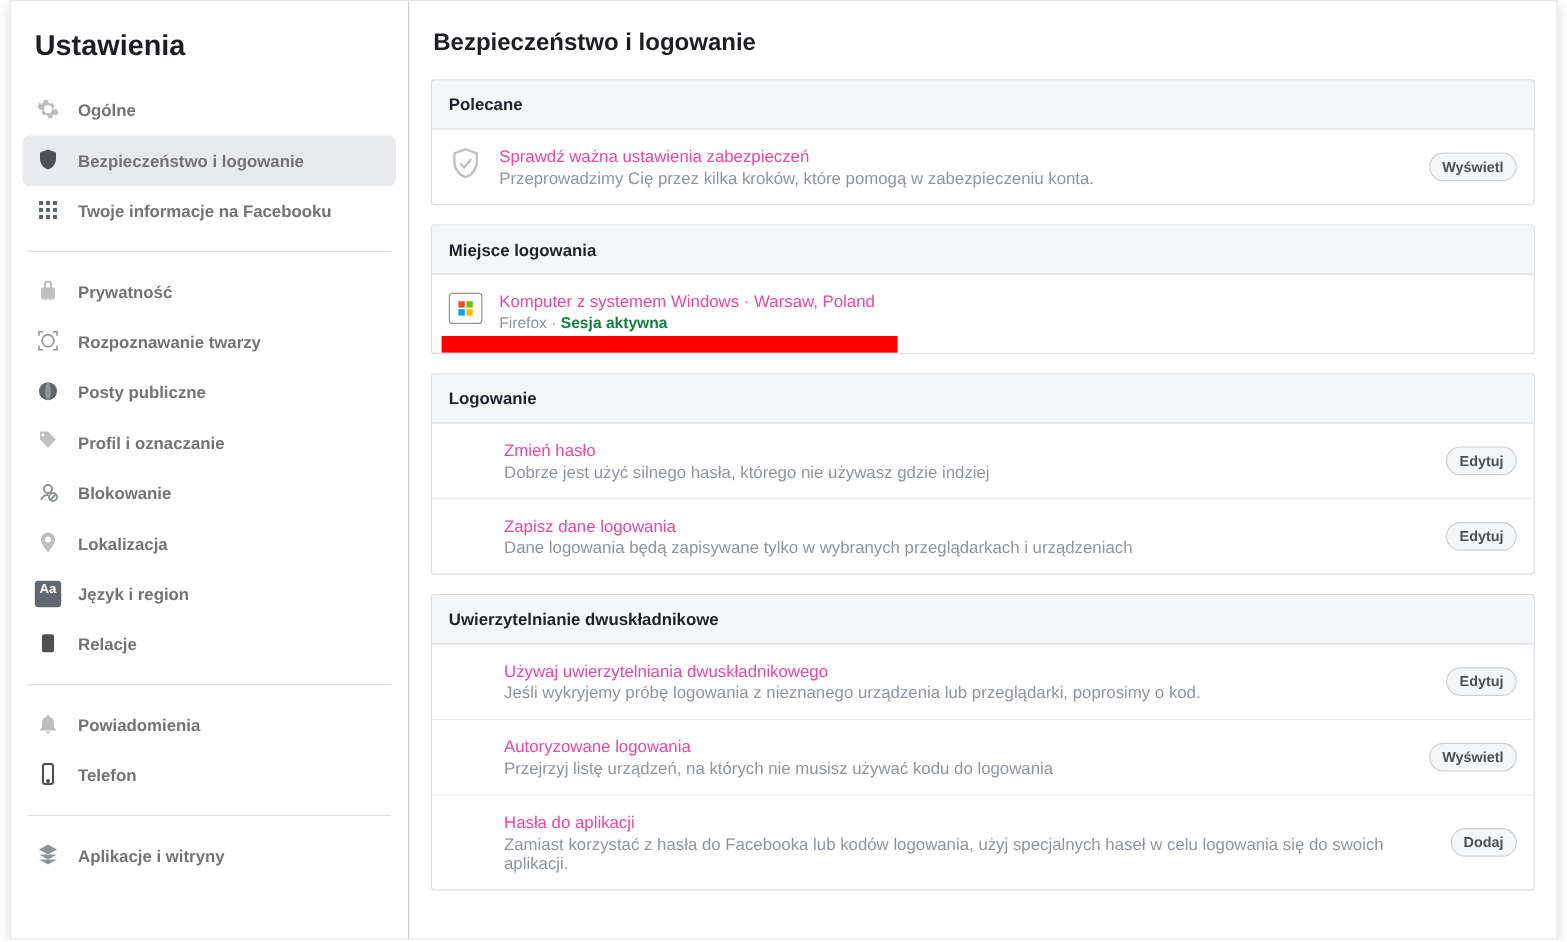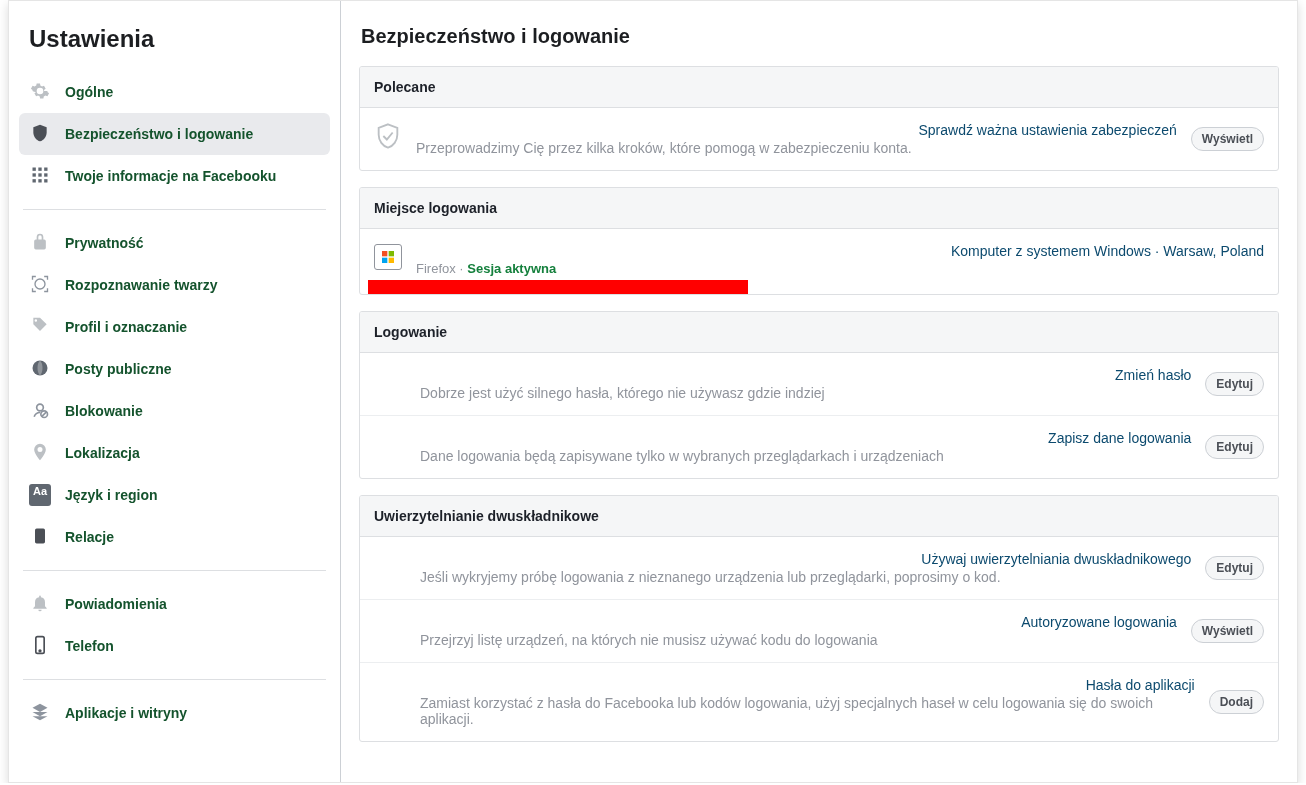--- a/index.html
+++ b/index.html
@@ -51,21 +51,21 @@
     width: 22px;
     height: 22px;
     display: flex;
     justify-content: center;
     color: #606770;
     flex-shrink: 0;
   }
   .side-icon svg { width: 20px; height: 20px; }
   .side-label {
     font-weight: 600;
-    color: #14532d;
+    color: #737373;
     font-size: 14px;
   }
   
   .main {
     flex: 1;
     padding: 16px 18px 24px 18px;
   }
   .main h2 {
     font-size: 20px;
     font-weight: bold;
@@ -97,24 +97,23 @@
     height: 28px;
     flex-shrink: 0;
     display: flex;
     align-items: center;
     justify-content: center;
     color: #8d949e;
   }
   .row-icon.spacer { width: 32px; }
   .row-body { flex: 1; }
   .row-title {
-    color: #0c4a6e;
+    color: #ec4899;
     font-size: 14px;
     margin-bottom: 2px;
-    text-align: right;
   }
   .row-desc {
     color: #90949c;
     font-size: 14px;
   }
   .row-action {
     flex-shrink: 0;
     align-self: center;
   }
   .btn {
@@ -213,34 +212,34 @@
         <span class="side-icon">
           <svg viewBox="0 0 24 24" fill="none" stroke="#8d949e" stroke-width="1.6">
               <circle cx="12" cy="12" r="6"></circle>
               <path d="M3 7V3h4M21 7V3h-4M3 17v4h4M21 17v4h-4"></path>
             </svg>
         </span>
         <span class="side-label">Rozpoznawanie twarzy</span>
       </div>
       <div class="side-item">
         <span class="side-icon">
-          <svg viewBox="0 0 24 24" fill="#bcc0c4">
-              <path d="M20 10l-8-8H4v8l8 8 8-8zM7 7a1.5 1.5 0 110-3 1.5 1.5 0 010 3z"></path>
-            </svg>
-        </span>
-        <span class="side-label">Profil i oznaczanie</span>
-      </div>
-      <div class="side-item">
-        <span class="side-icon">
           <svg viewBox="0 0 24 24" fill="#606770">
               <circle cx="12" cy="12" r="9"></circle>
               <path fill="#fff" d="M12 3c2 2 3 5 3 9s-1 7-3 9c-2-2-3-5-3-9s1-7 3-9z" opacity=".3"></path>
             </svg>
         </span>
         <span class="side-label">Posty publiczne</span>
+      </div>
+      <div class="side-item">
+        <span class="side-icon">
+          <svg viewBox="0 0 24 24" fill="#bcc0c4">
+              <path d="M20 10l-8-8H4v8l8 8 8-8zM7 7a1.5 1.5 0 110-3 1.5 1.5 0 010 3z"></path>
+            </svg>
+        </span>
+        <span class="side-label">Profil i oznaczanie</span>
       </div>
       <div class="side-item">
         <span class="side-icon">
           <svg viewBox="0 0 24 24" fill="none" stroke="#8d949e" stroke-width="2">
               <circle cx="12" cy="9" r="4"></circle>
               <path d="M5 20c1-3 4-5 7-5"></path>
               <circle cx="17" cy="17" r="4"></circle>
               <path d="M14 20l6-6"></path>
             </svg>
         </span>

